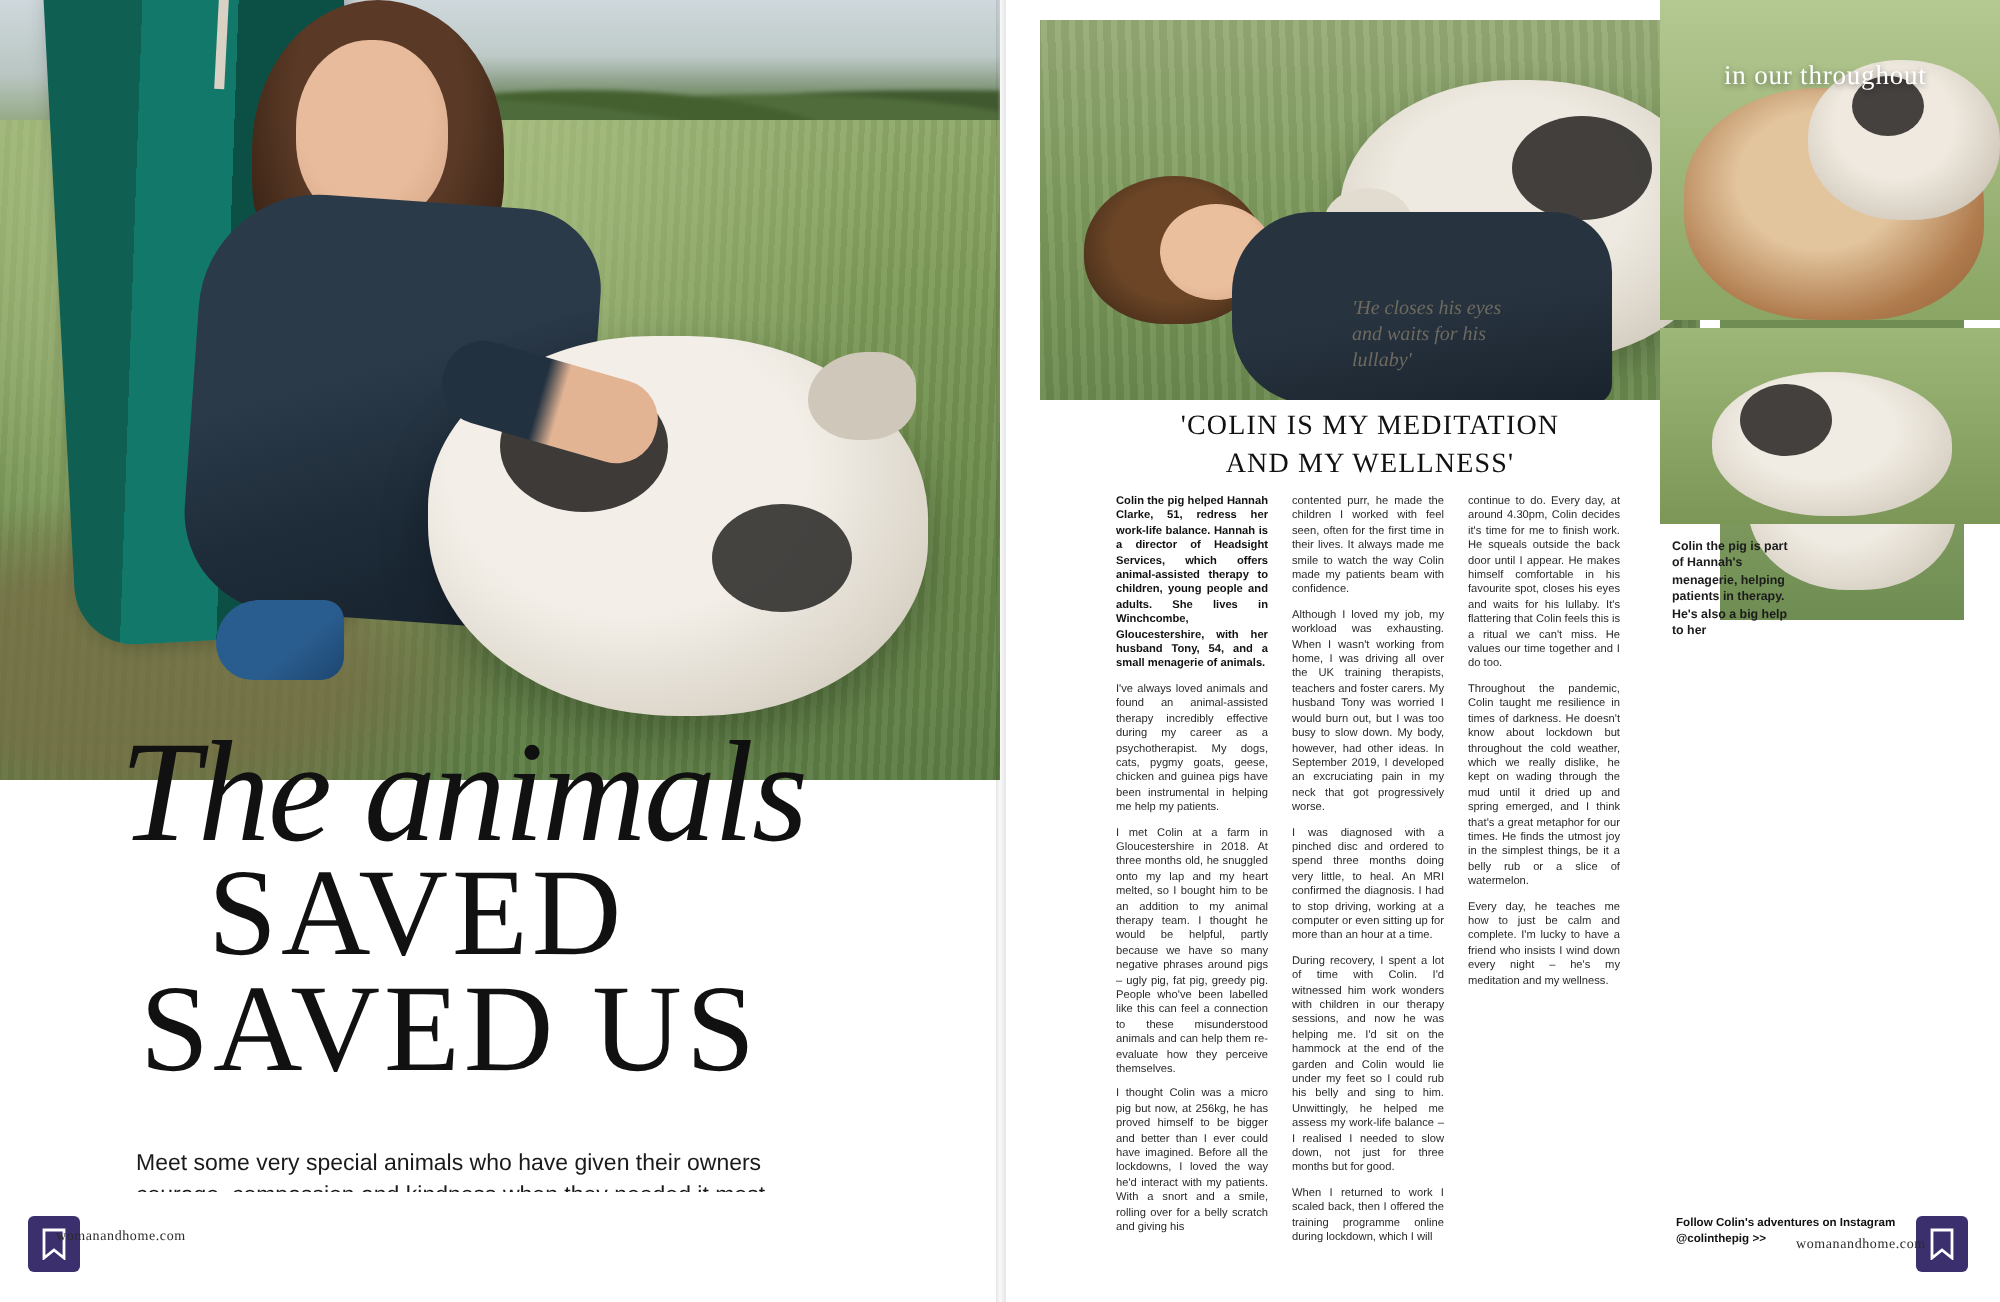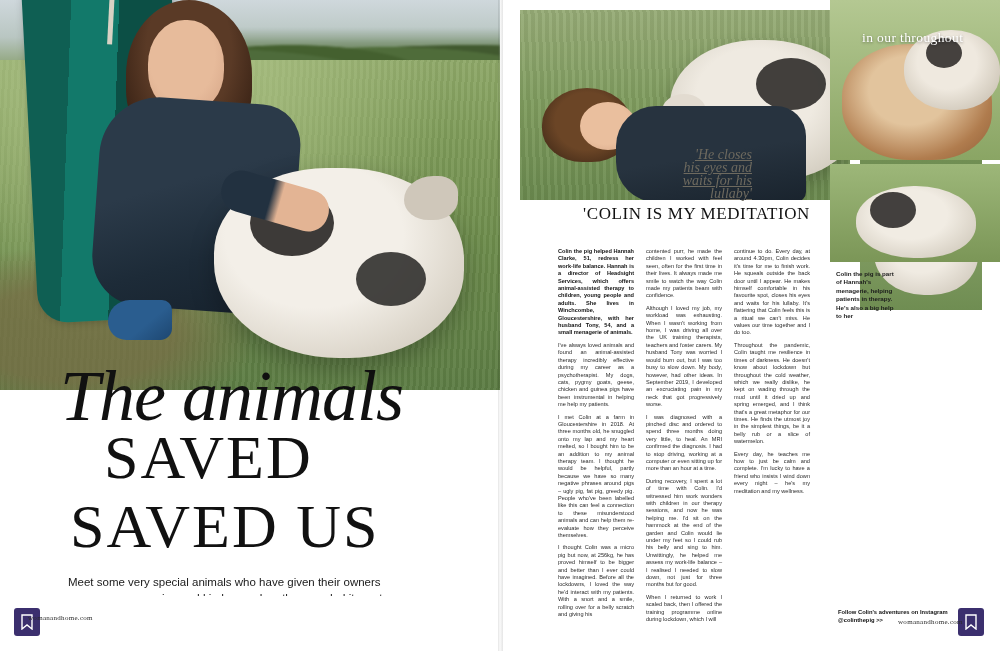--- a/index.html
+++ b/index.html
@@ -157,21 +157,21 @@
   }
   .title-line2, .title-line3 {
     font-family: "Liberation Serif", serif;
     font-size: 62px;
     line-height: 58px;
     color: #111;
     letter-spacing: 2px;
     font-weight: 400;
   }
   .title-line2 { margin-left: 44px; }
-  .title-line3 { margin-left: 10px; margin-top: 11px; }
+  .title-line3 { margin-left: 10px; }
   .standfirst {
     position: absolute;
     left: 68px; top: 574px;
     width: 360px;
     font-family: "Liberation Sans", sans-serif;
     font-size: 11.5px;
     line-height: 16px;
     color: #1a1a1a;
   }
   
@@ -239,23 +239,23 @@
     position: absolute; left: 14px; top: 34px; width: 104px; height: 86px;
     background: radial-gradient(ellipse at 45% 40%, #f0ebe2 0 40%, #d6cfc3 78%, #bfb7a9 100%);
     border-radius: 48% 50% 45% 48%;
   }
   .pb-pig-spot {
     position: absolute; left: 26px; top: 40px; width: 42px; height: 34px;
     background: #31302d; border-radius: 50%; opacity: .9;
   }
   .headline-right {
     position: absolute; left: 60px; top: 204px; width: 250px;
-    text-align: right;
+    text-align: center;
     font-family: "Liberation Serif", serif;
-    font-size: 17px;
+    font-size: 14px;
     line-height: 19px;
     letter-spacing: .6px;
     color: #111;
   }
   .cols {
     position: absolute; left: 58px; top: 248px;
     width: 430px; height: 380px;
   }
   .col {
     position: absolute;
@@ -268,27 +268,26 @@
   }
   .col p { margin: 0 0 5px 0; }
   .col-1 { left: 0; width: 76px; }
   .col-2 { left: 88px; width: 76px; }
   .col-3 { left: 176px; width: 76px; }
   .col-1 .lead { font-weight: bold; color: #111; }
   .pullquote {
     position: absolute;
     left: 176px; top: 148px;
     width: 76px;
-    text-align: right;
+    text-align: left;
     font-family: "Liberation Serif", serif;
     font-style: italic;
-    font-size: 14px;
+    font-size: 10px;
     line-height: 13px;
     color: #6e6a5f;
-    text-decoration: underline;
   }
   .pig-caption {
     position: absolute;
     left: 836px; top: 270px;
     width: 62px;
     font-family: "Liberation Sans", sans-serif;
     font-size: 6.2px;
     line-height: 8.4px;
     font-weight: bold;
     color: #1b1b1b;
@@ -439,20 +438,21 @@
       <div class="pp-cow-head"></div>
     </div>
 
     <div class="photo-pair-bottom">
       <div class="pb-pig"></div>
       <div class="pb-pig-spot"></div>
     </div>
 
     <div class="headline-right">
       <div>'COLIN IS MY MEDITATION</div>
+      <div>AND MY WELLNESS'</div>
     </div>
 
     <div class="cols">
       <div class="col col-1">
         <p class="lead">Colin the pig helped Hannah Clarke, 51, redress her work-life balance. Hannah is a director of Headsight Services, which offers animal-assisted therapy to children, young people and adults. She lives in Winchcombe, Gloucestershire, with her husband Tony, 54, and a small menagerie of animals.</p>
         <p>I've always loved animals and found an animal-assisted therapy incredibly effective during my career as a psychotherapist. My dogs, cats, pygmy goats, geese, chicken and guinea pigs have been instrumental in helping me help my patients.</p>
         <p>I met Colin at a farm in Gloucestershire in 2018. At three months old, he snuggled onto my lap and my heart melted, so I bought him to be an addition to my animal therapy team. I thought he would be helpful, partly because we have so many negative phrases around pigs – ugly pig, fat pig, greedy pig. People who've been labelled like this can feel a connection to these misunderstood animals and can help them re-evaluate how they perceive themselves.</p>
         <p>I thought Colin was a micro pig but now, at 256kg, he has proved himself to be bigger and better than I ever could have imagined. Before all the lockdowns, I loved the way he'd interact with my patients. With a snort and a smile, rolling over for a belly scratch and giving his</p>
       </div>
 

